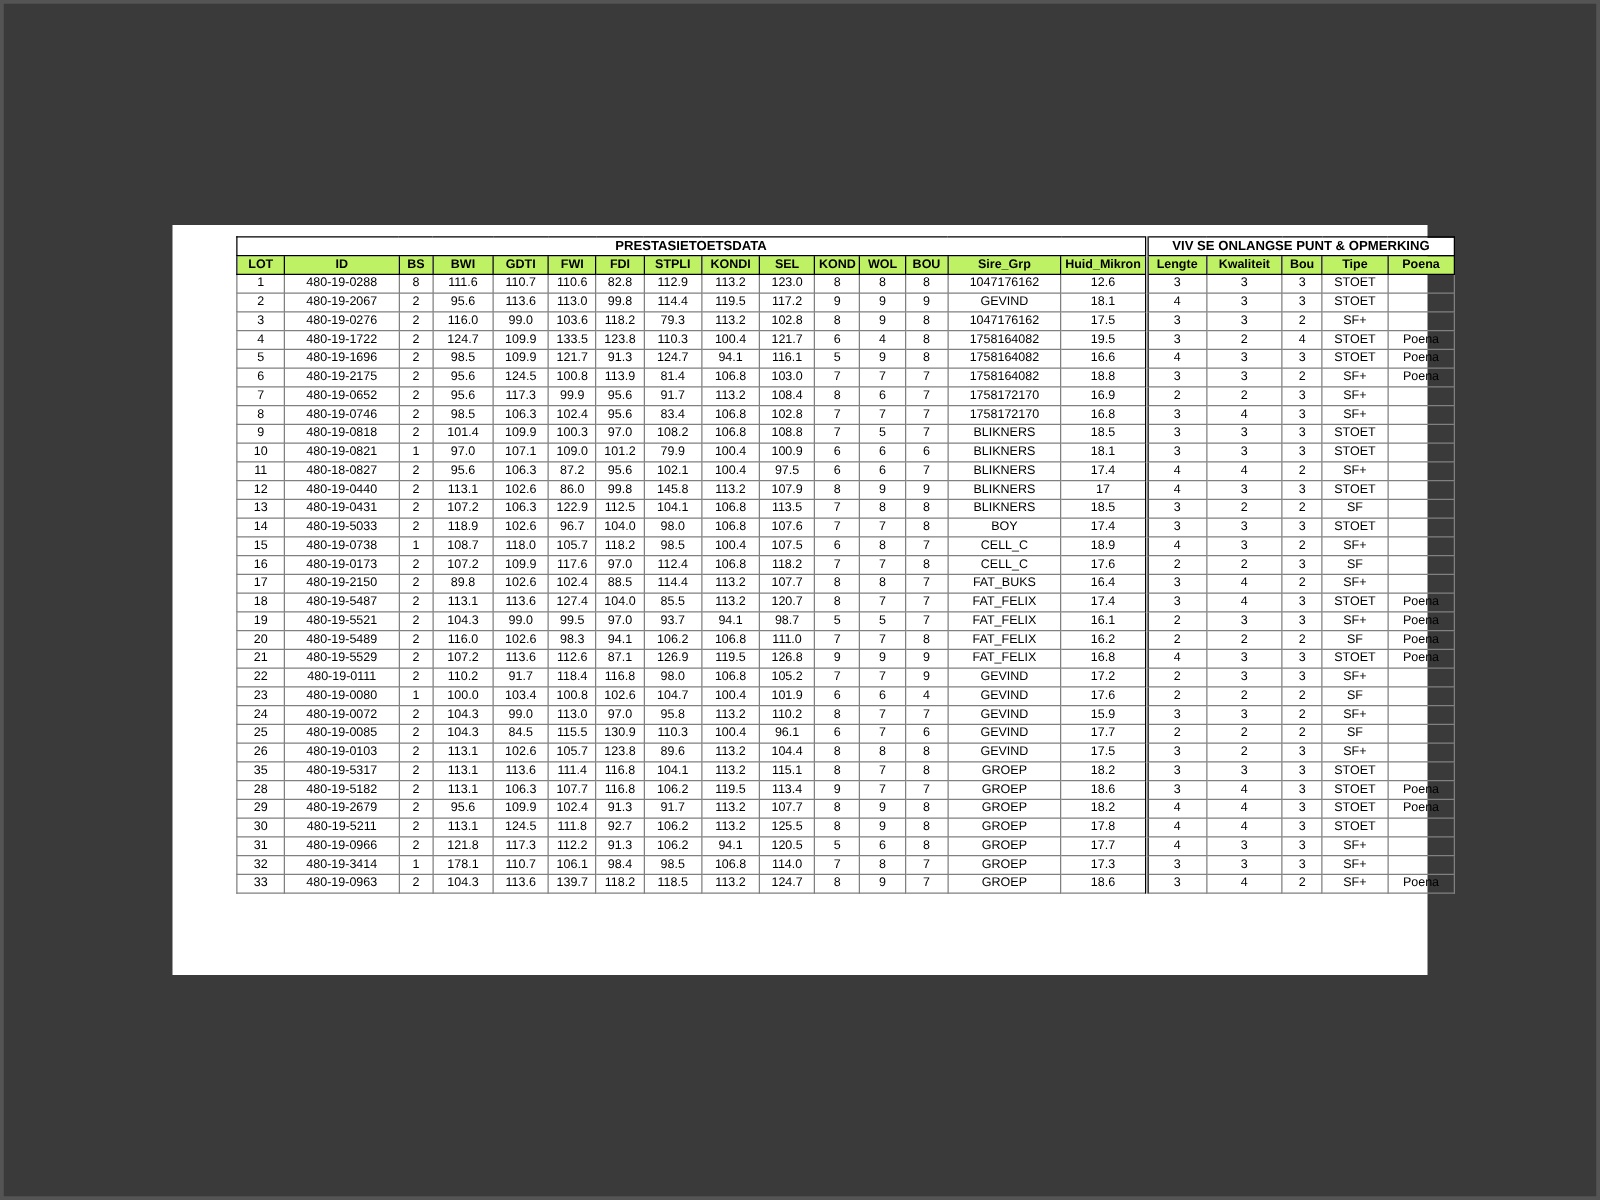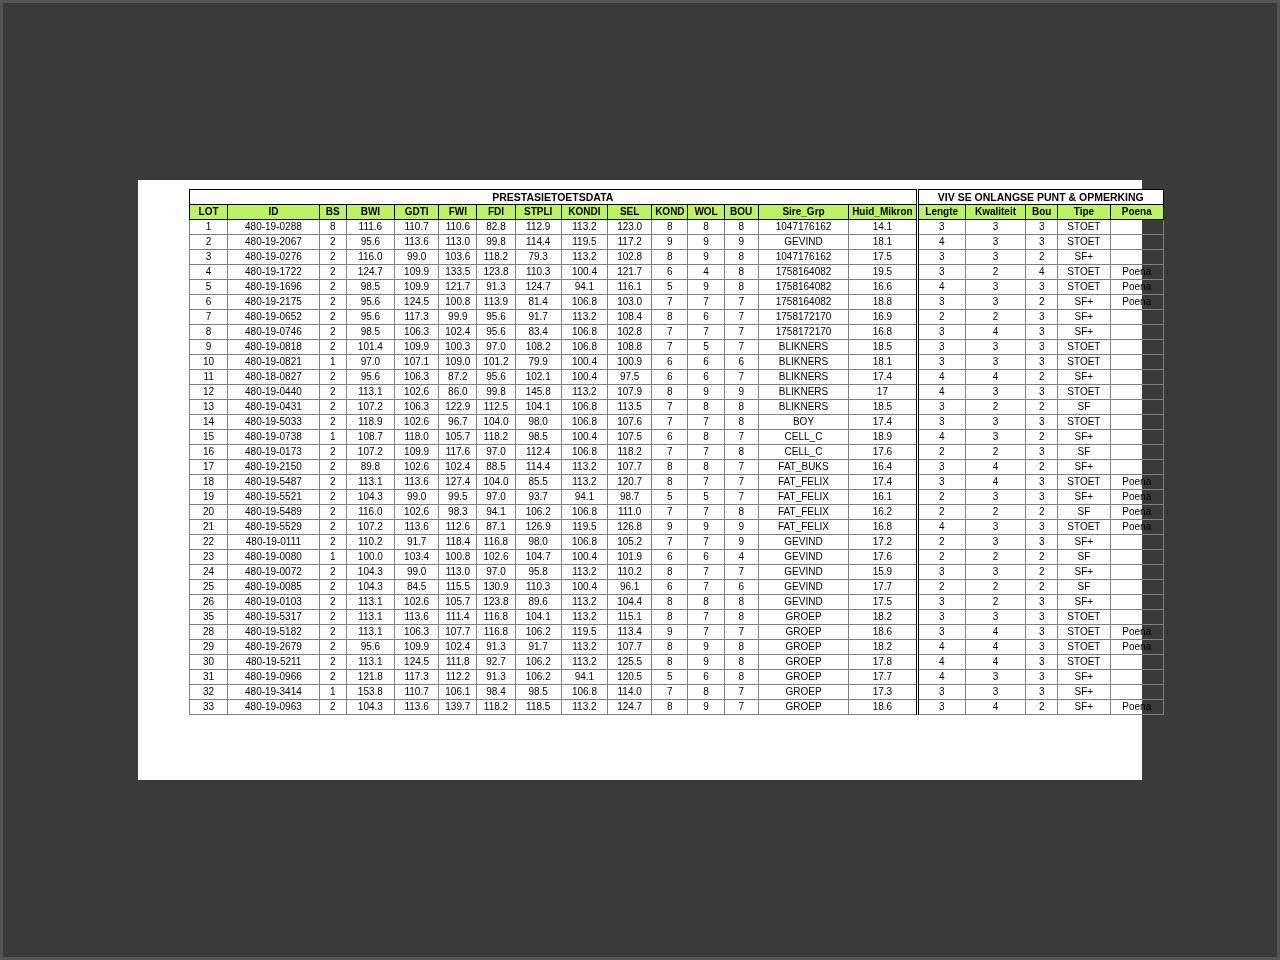--- a/index.html
+++ b/index.html
@@ -128,21 +128,21 @@
             <td>110.7</td>
             <td>110.6</td>
             <td>82.8</td>
             <td>112.9</td>
             <td>113.2</td>
             <td>123.0</td>
             <td>8</td>
             <td>8</td>
             <td>8</td>
             <td>1047176162</td>
-            <td class="sep">14.1</td>
+            <td class="sep">12.6</td>
             <td>3</td>
             <td>3</td>
             <td>3</td>
             <td>STOET</td>
             <td></td>
           </tr>
           <tr>
             <td>2</td>
             <td>480-19-2067</td>
             <td>2</td>
@@ -799,21 +799,21 @@
             <td>4</td>
             <td>3</td>
             <td>3</td>
             <td>SF+</td>
             <td></td>
           </tr>
           <tr>
             <td>32</td>
             <td>480-19-3414</td>
             <td>1</td>
-            <td>153.8</td>
+            <td>178.1</td>
             <td>110.7</td>
             <td>106.1</td>
             <td>98.4</td>
             <td>98.5</td>
             <td>106.8</td>
             <td>114.0</td>
             <td>7</td>
             <td>8</td>
             <td>7</td>
             <td>GROEP</td>

